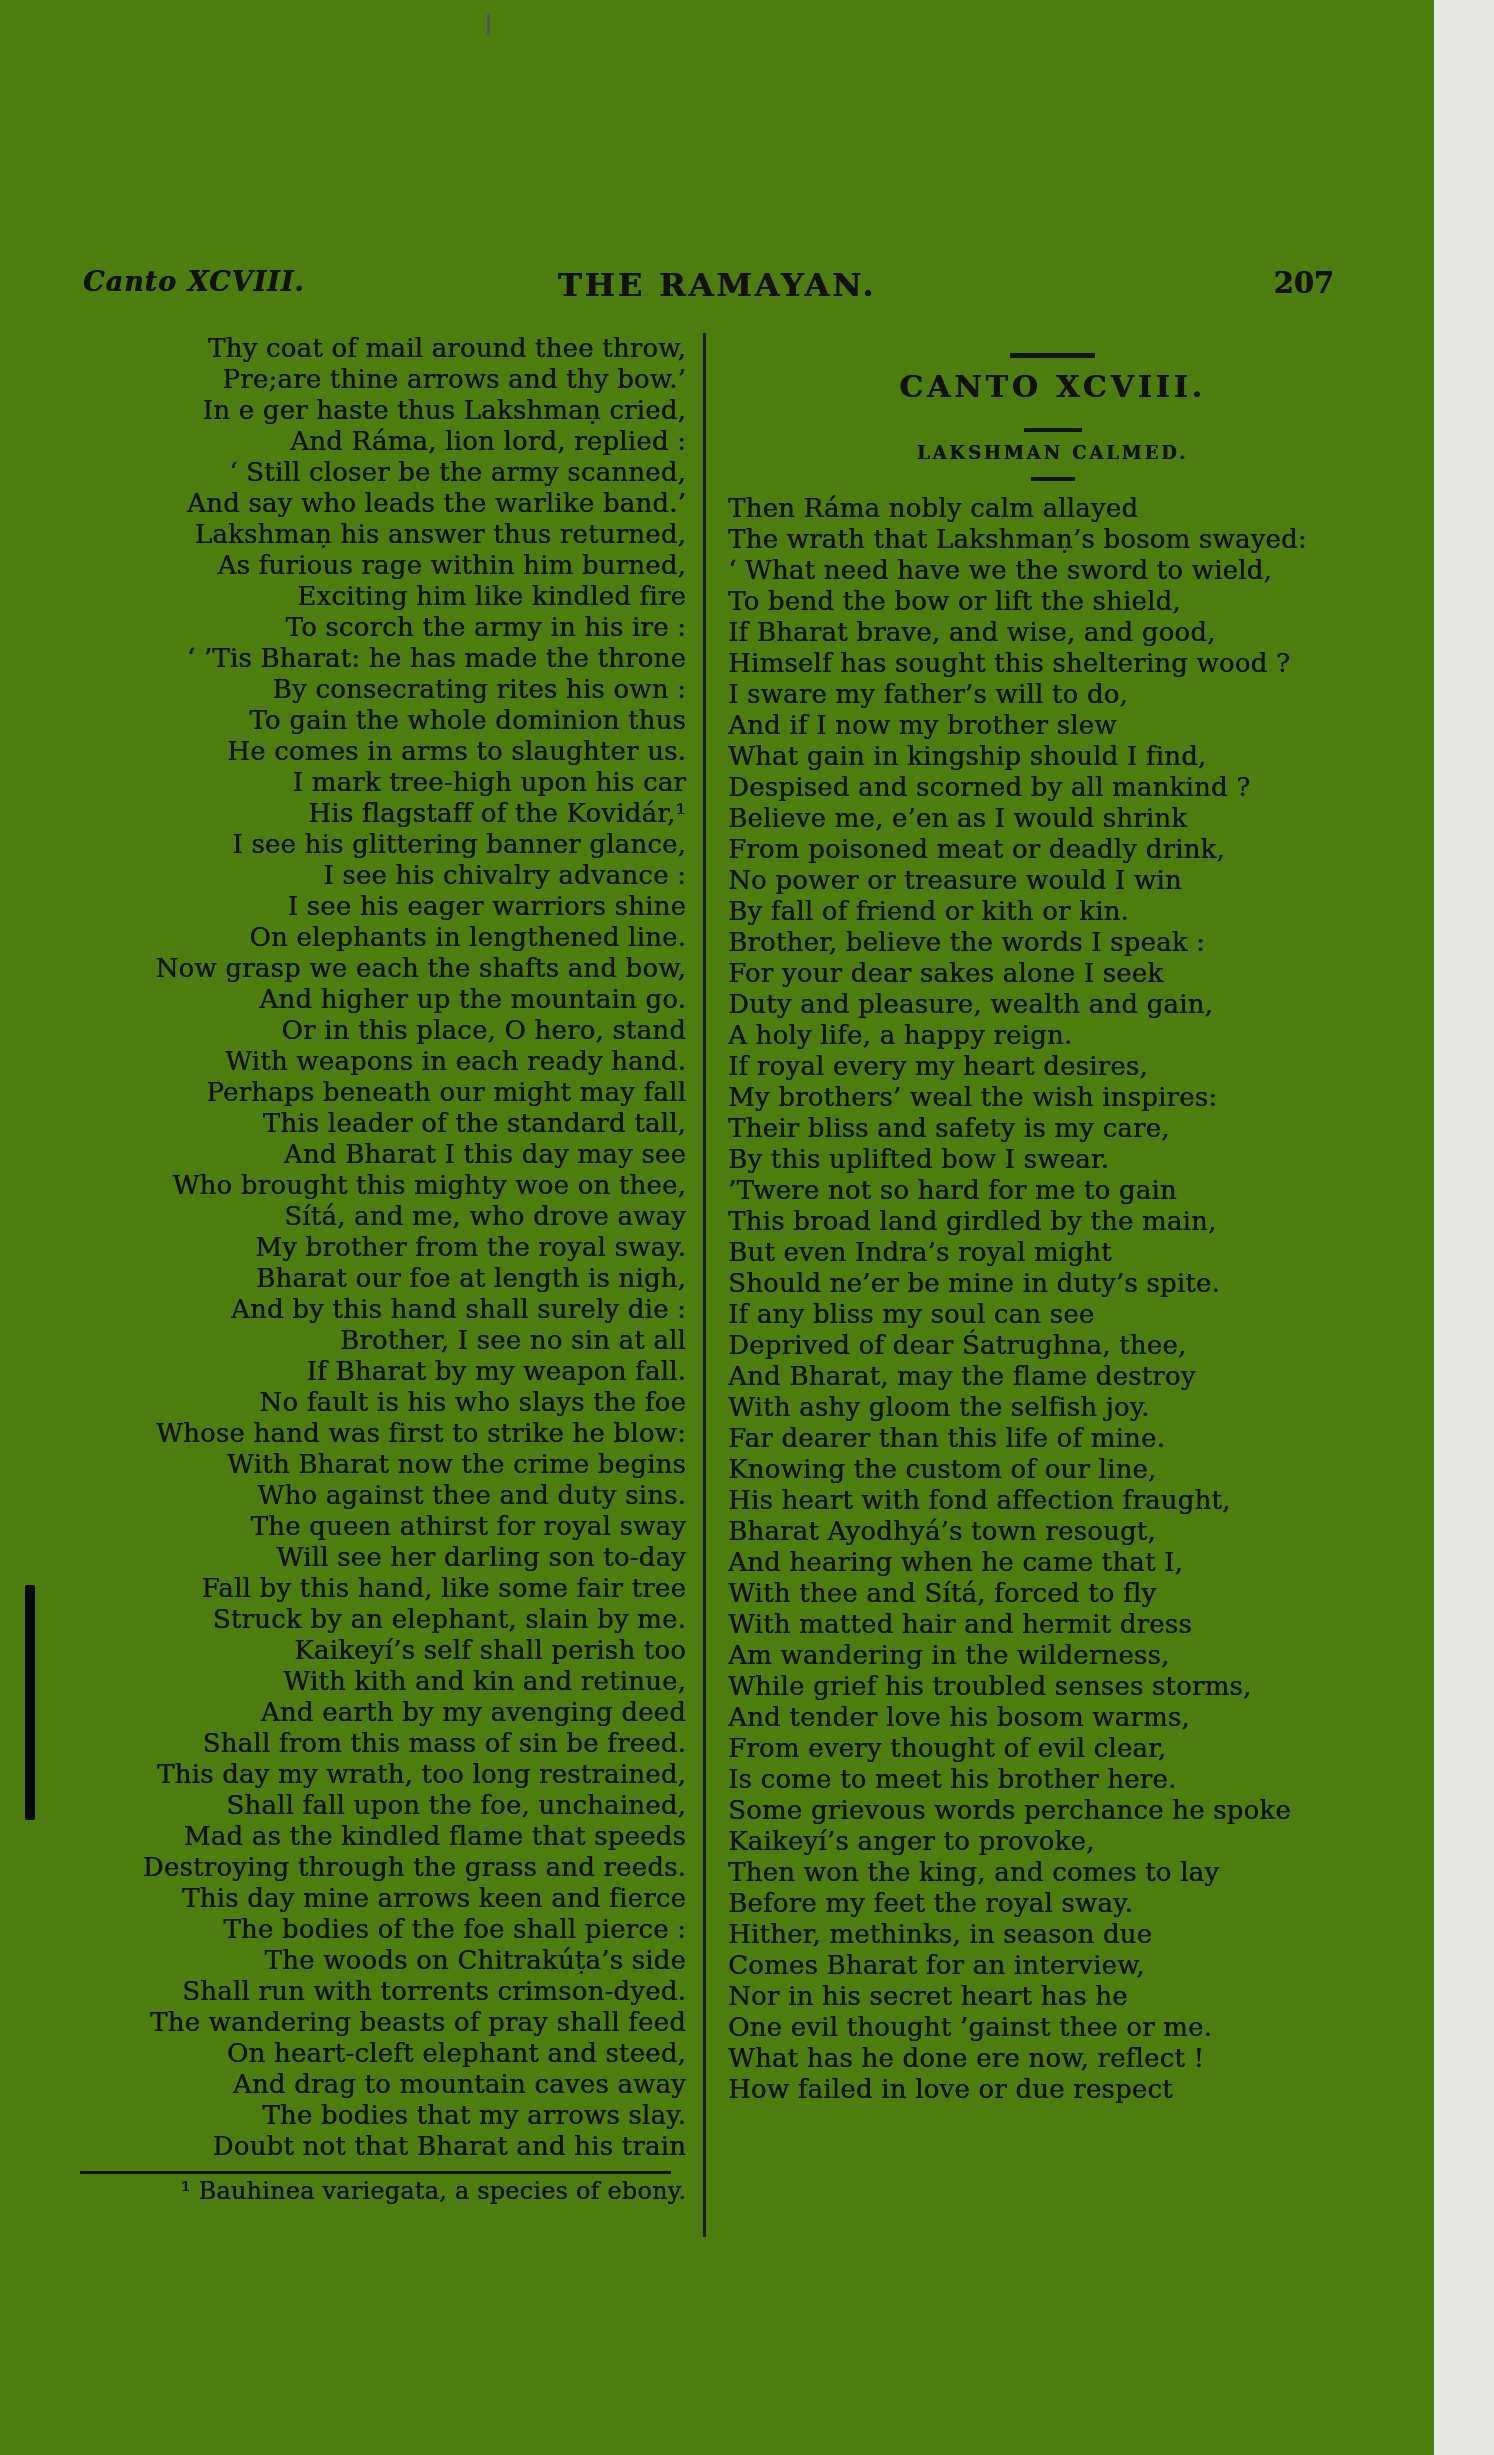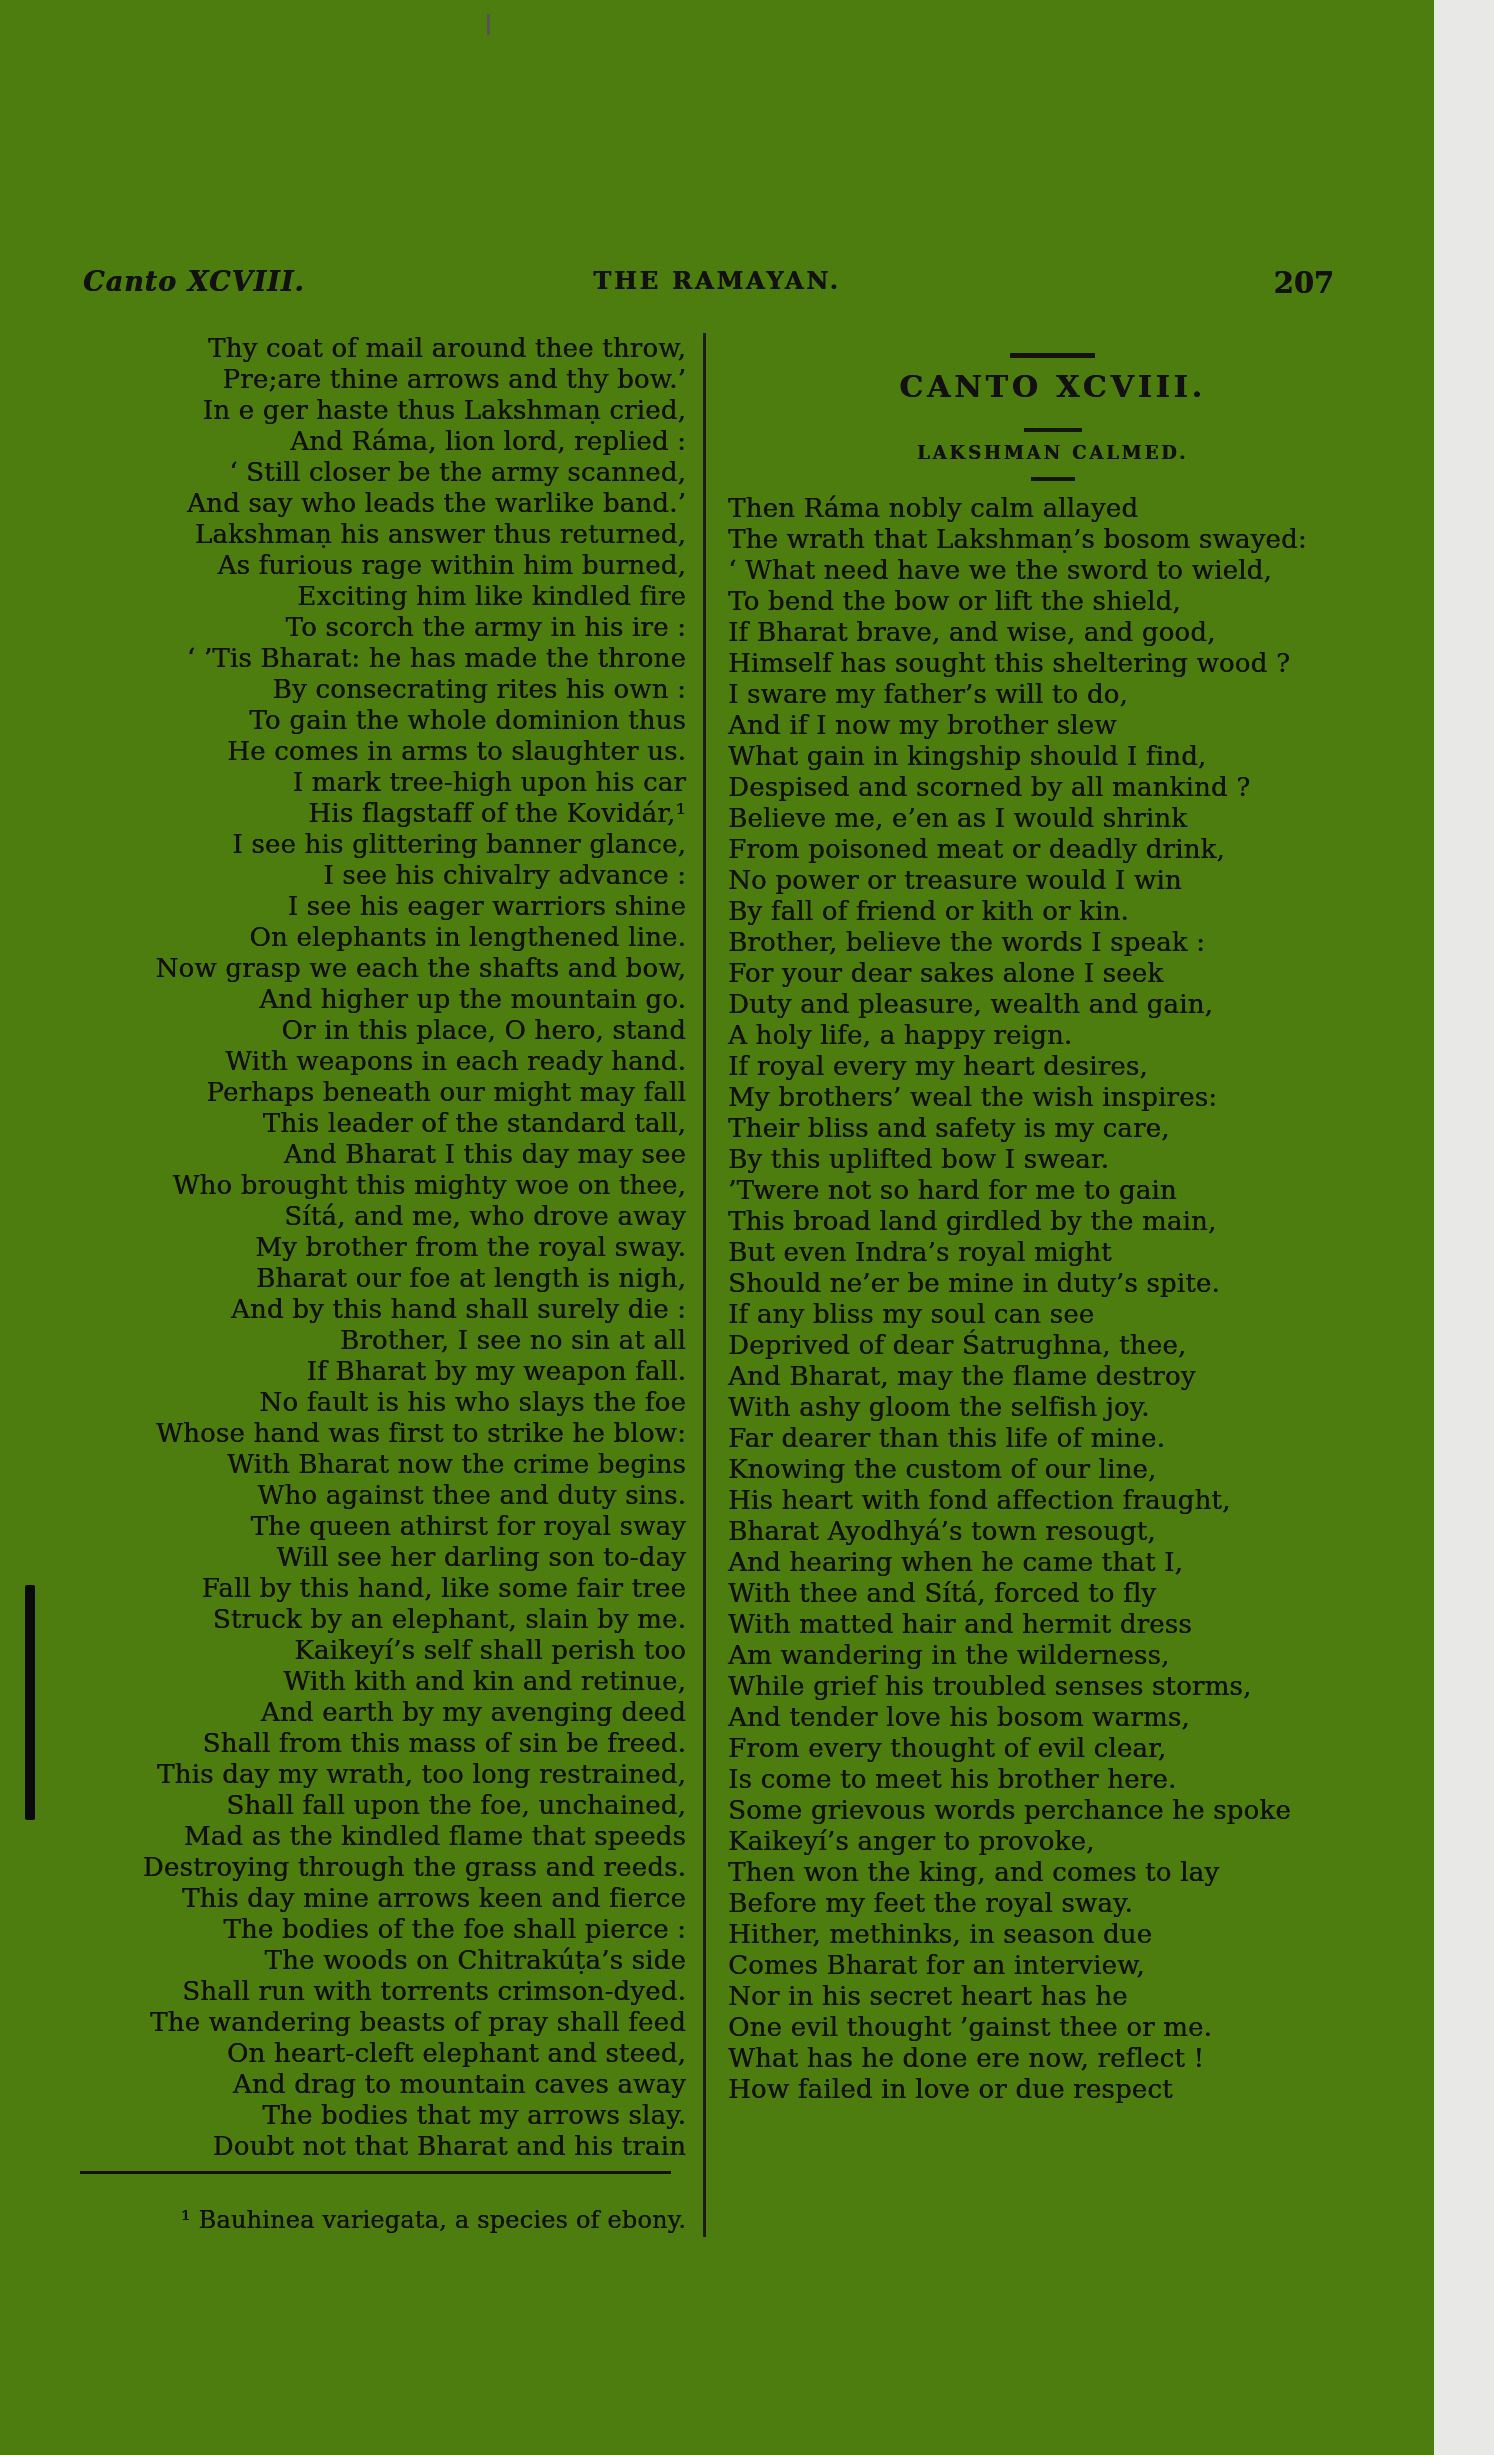--- a/index.html
+++ b/index.html
@@ -16,21 +16,21 @@
   }
   
   .running-head{position:absolute;top:266px;left:0;right:0;height:42px;}
   .rh-canto{
     position:absolute;left:83px;top:0;
     font-style:italic;font-weight:bold;font-size:27px;letter-spacing:1px;
     text-shadow:0.5px 0 0 currentColor;
   }
   .rh-title{
     position:absolute;left:0;right:0;top:0;text-align:center;
-    font-weight:bold;font-size:24px;letter-spacing:2.9px;
+    font-weight:bold;font-size:32px;letter-spacing:2.9px;
     text-shadow:0.6px 0 0 currentColor;
   }
   .rh-page{
     position:absolute;right:100px;top:0;
     font-weight:bold;font-size:29px;
     text-shadow:0.5px 0 0 currentColor;
   }
   
   .col-rule{
     position:absolute;left:703px;top:333px;width:2.9px;height:1904px;
@@ -59,21 +59,21 @@
   }
   .canto-subtitle{
     margin:9.7px 0 0;text-align:center;
     font-size:18px;font-weight:bold;letter-spacing:2.9px;
     text-shadow:0.5px 0 0 currentColor;
   }
   .main-poem{margin-top:12px;}
   
   .foot-rule{width:591px;height:2.9px;background:#14120f;margin-top:8.7px;}
   .footnote{
-    margin-top:32px;padding-left:41px;
+    margin-top:3px;padding-left:41px;
     font-size:24px;letter-spacing:0.2px;
     text-shadow:0.4px 0 0 currentColor;
   }
   
   .ink-bar{
     position:absolute;left:25px;top:1585px;width:9.7px;height:235px;
     background:#0a0a0a;border-radius:1.9px;
   }
   .top-tick{
     position:absolute;left:487px;top:13.5px;width:2.9px;height:21px;

